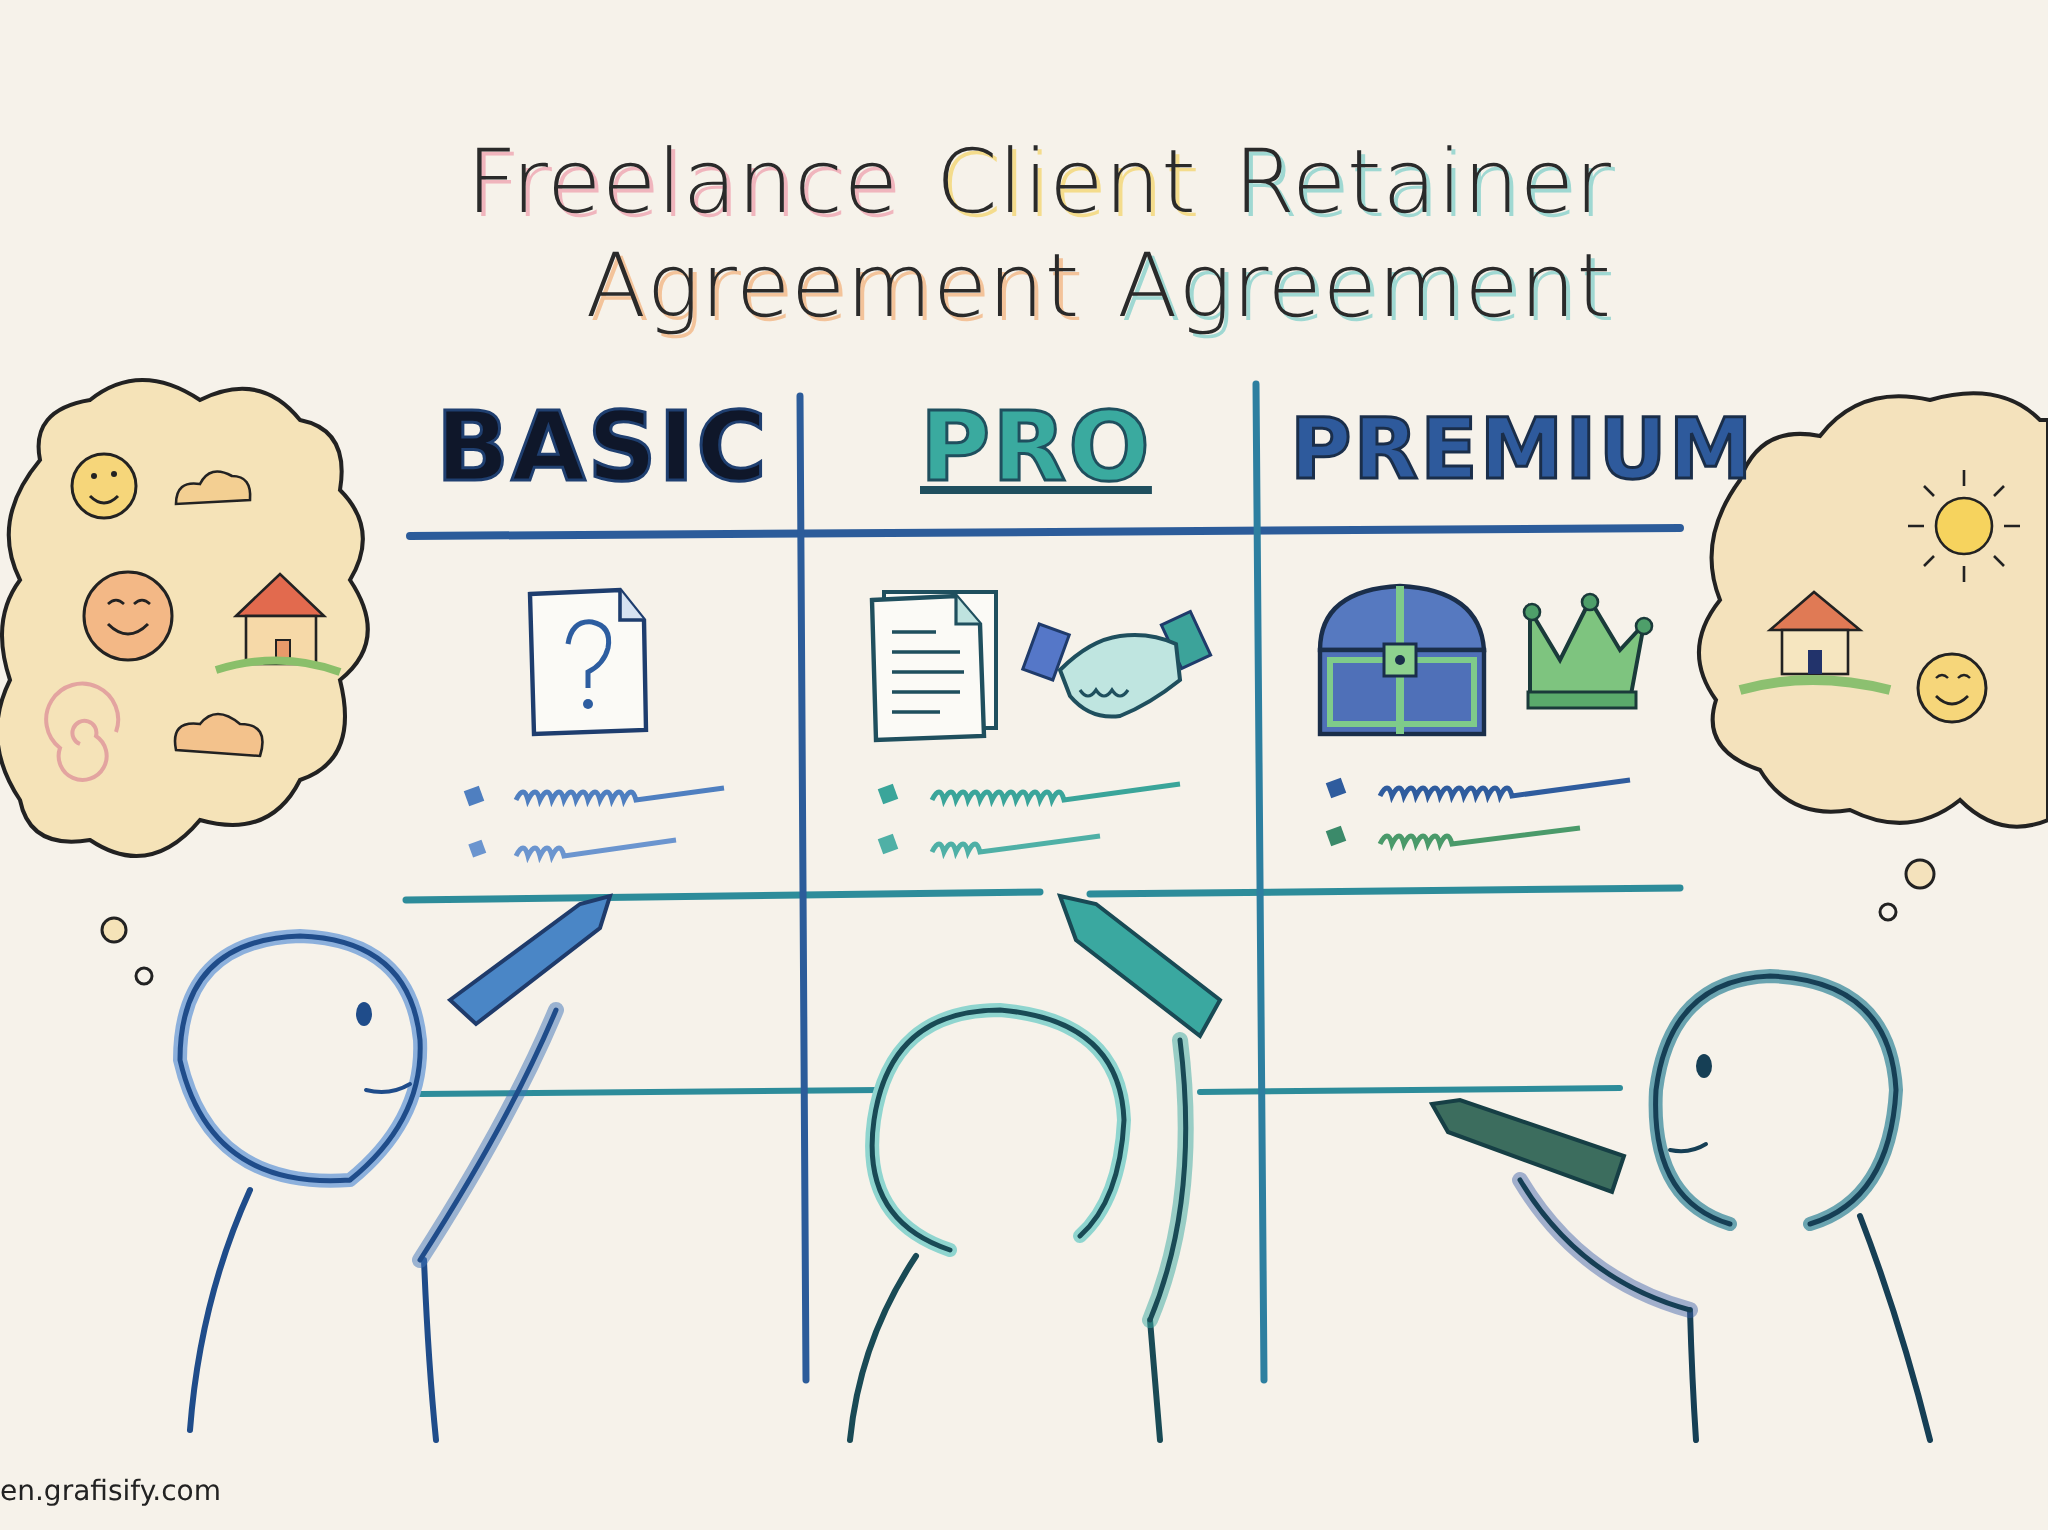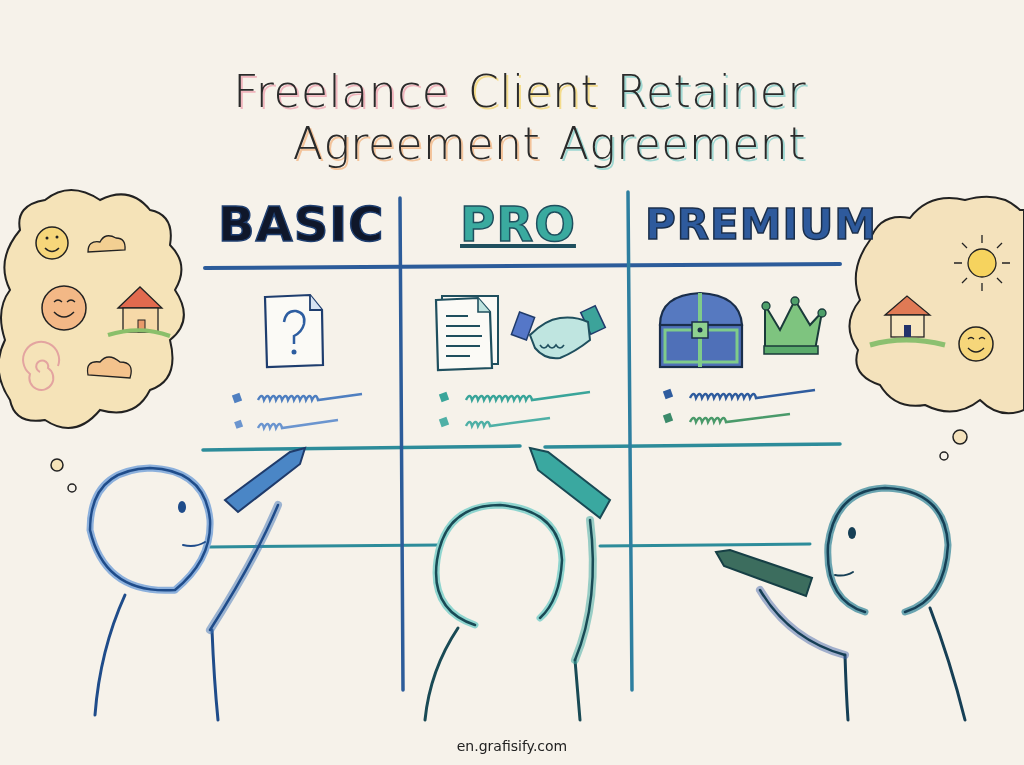--- a/index.html
+++ b/index.html
@@ -7,21 +7,21 @@
   .title { position:absolute; left:0; width:808px; text-align:right; font-family:"DejaVu Sans", sans-serif; font-size:44px; color:#2a2a2a; letter-spacing:0.5px; font-weight:300; }
   .title.l1 { top:66px; }
   .title.l2 { top:118px; }
   .title span { padding:0 2px; }
   .hl-pink { text-shadow: 2px 2px 0 #f0b5bd; }
   .hl-yellow { text-shadow: 2px 2px 0 #f4dc8c; }
   .hl-teal { text-shadow: 2px 2px 0 #9fd8d2; }
   .hl-orange { text-shadow: 2px 2px 0 #f3c39a; }
   .colhead { position:absolute; top:196px; font-family:"DejaVu Sans", sans-serif; font-weight:bold; font-size:48px; letter-spacing:1px; }
   svg { position:absolute; left:0; top:0; }
-  .footer { position:absolute; top:738px; left:0; width:1024px; text-align:center; font-family:"DejaVu Sans", sans-serif; font-size:14px; color:#222; }
+  .footer { position:absolute; top:738px; left:0; width:1024px; text-align:left; font-family:"DejaVu Sans", sans-serif; font-size:14px; color:#222; }
 </style>
 </head>
 <body>
 
 <div class="title l1">
   <span class="hl-pink">Freelance</span>
   <span class="hl-yellow">Client</span>
   <span class="hl-teal">Retainer</span>
 </div>
 <div class="title l2">

